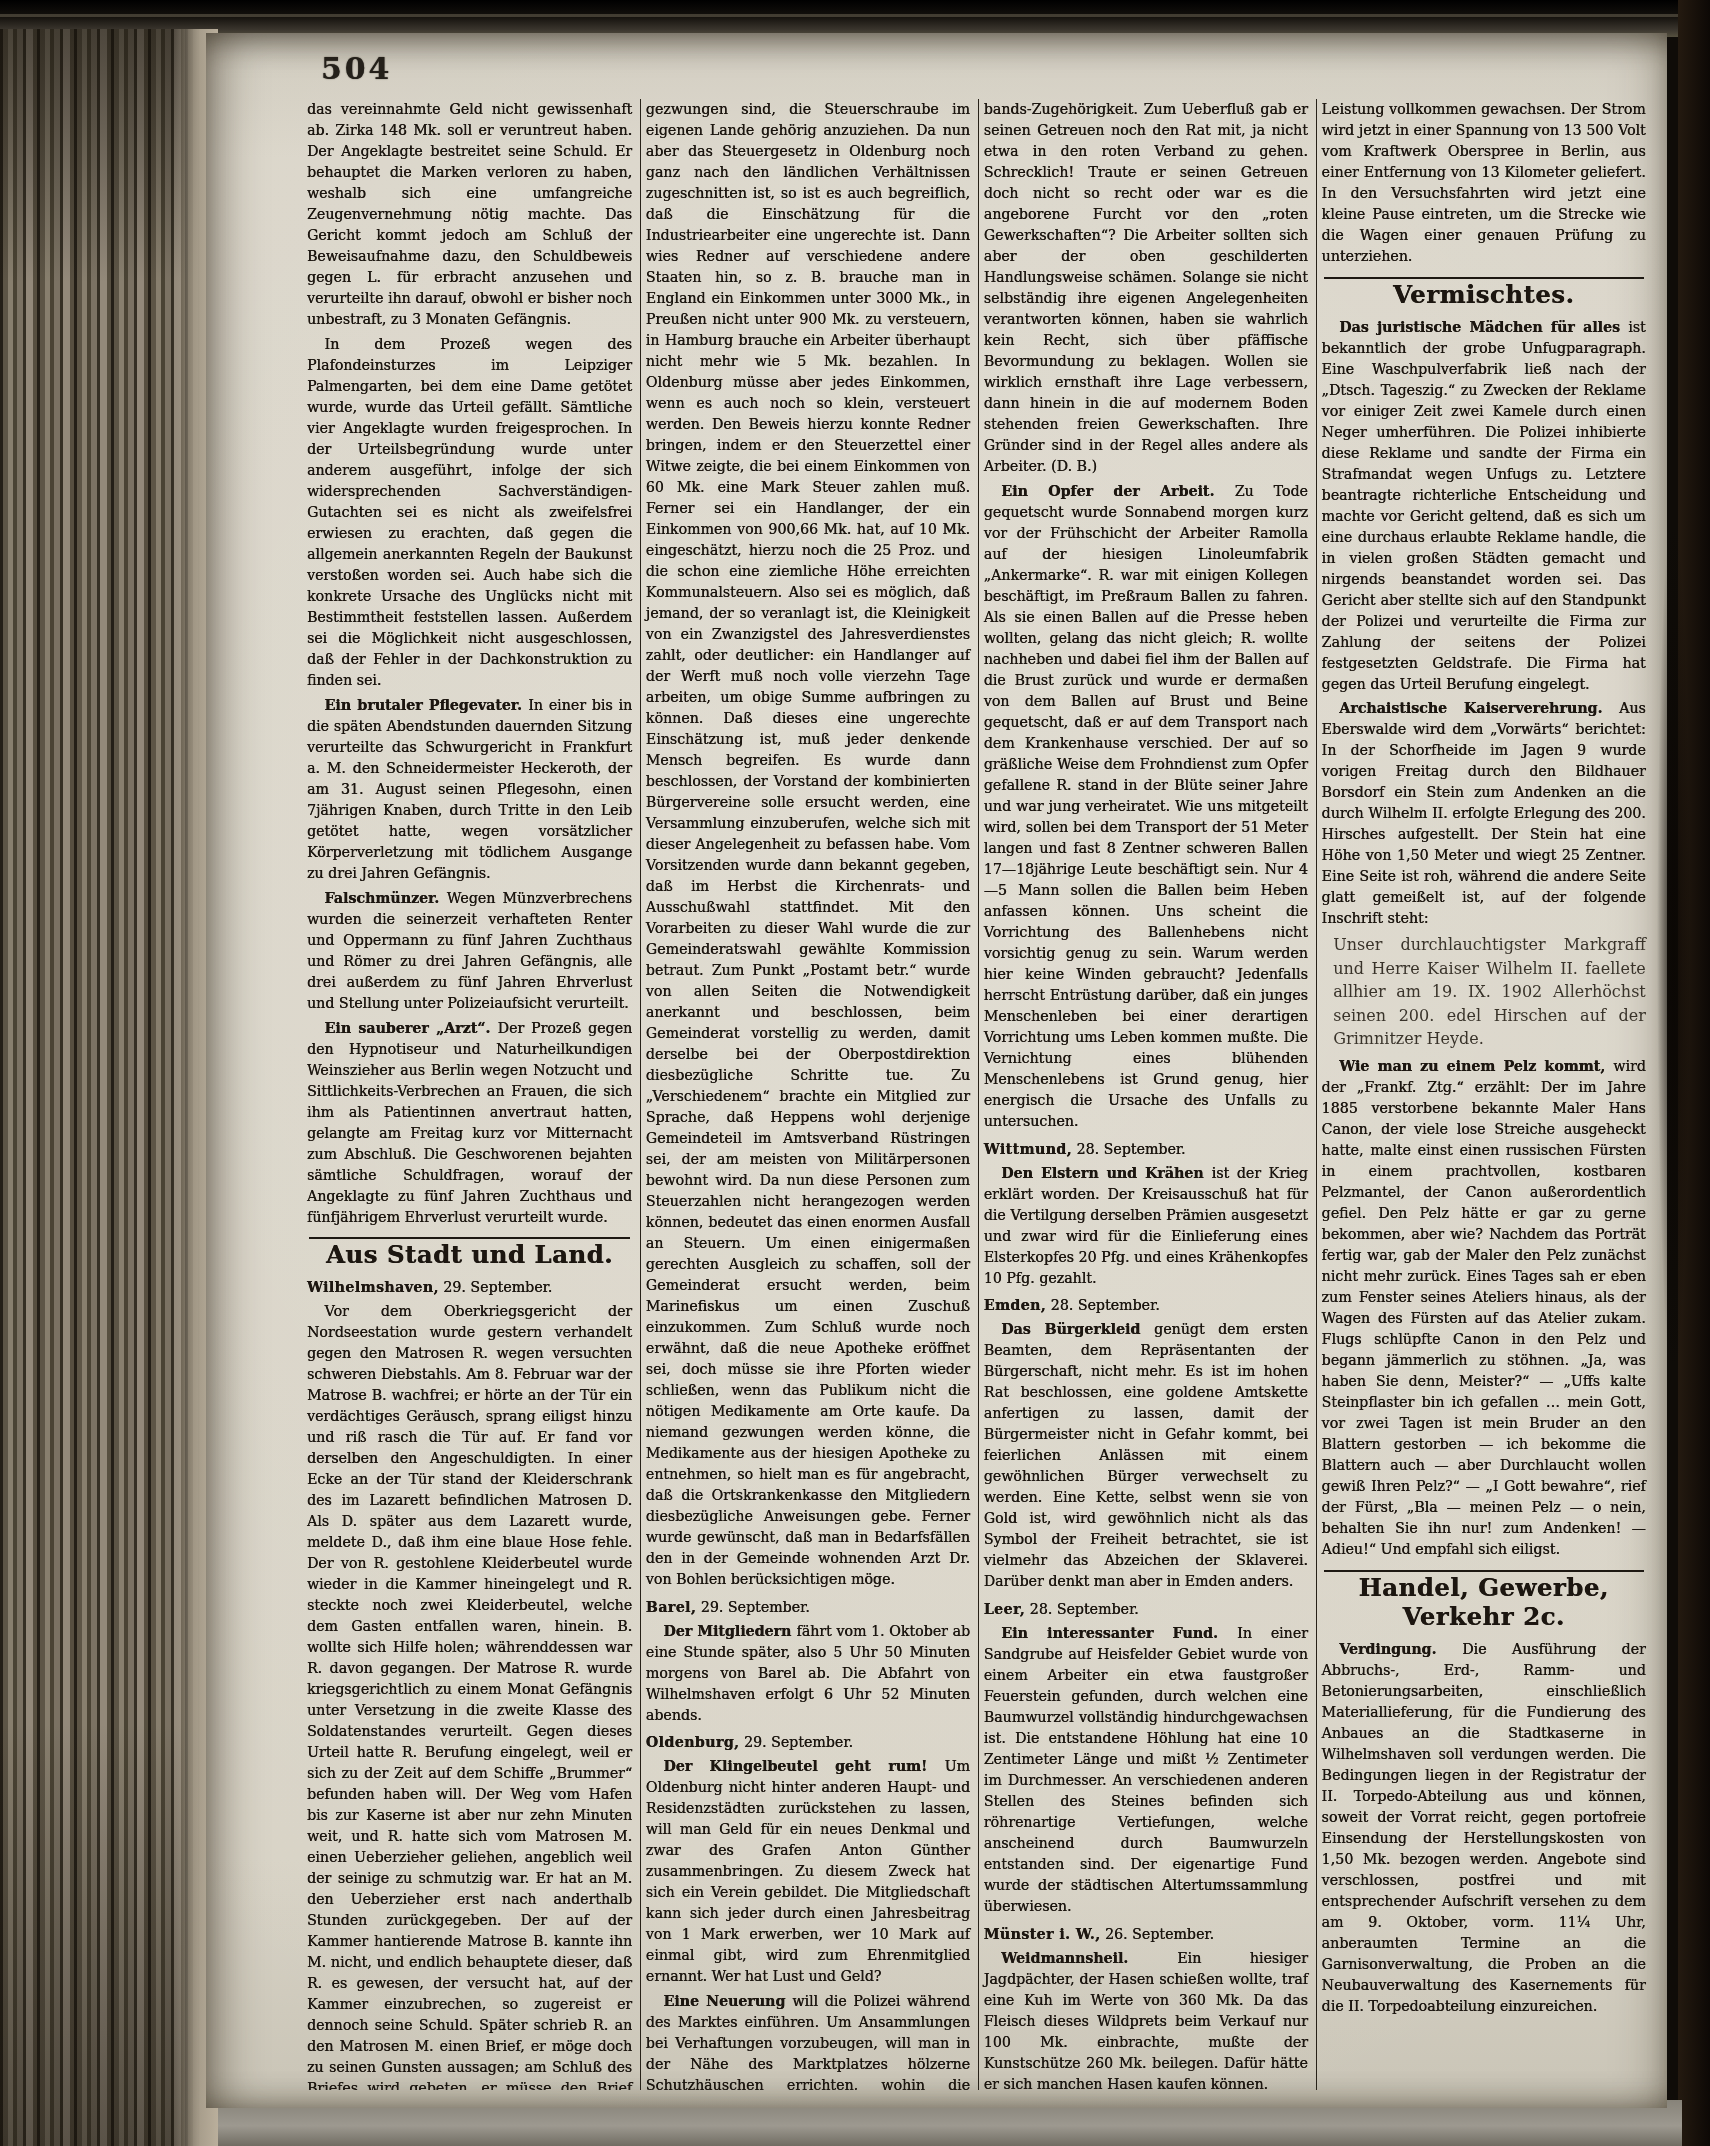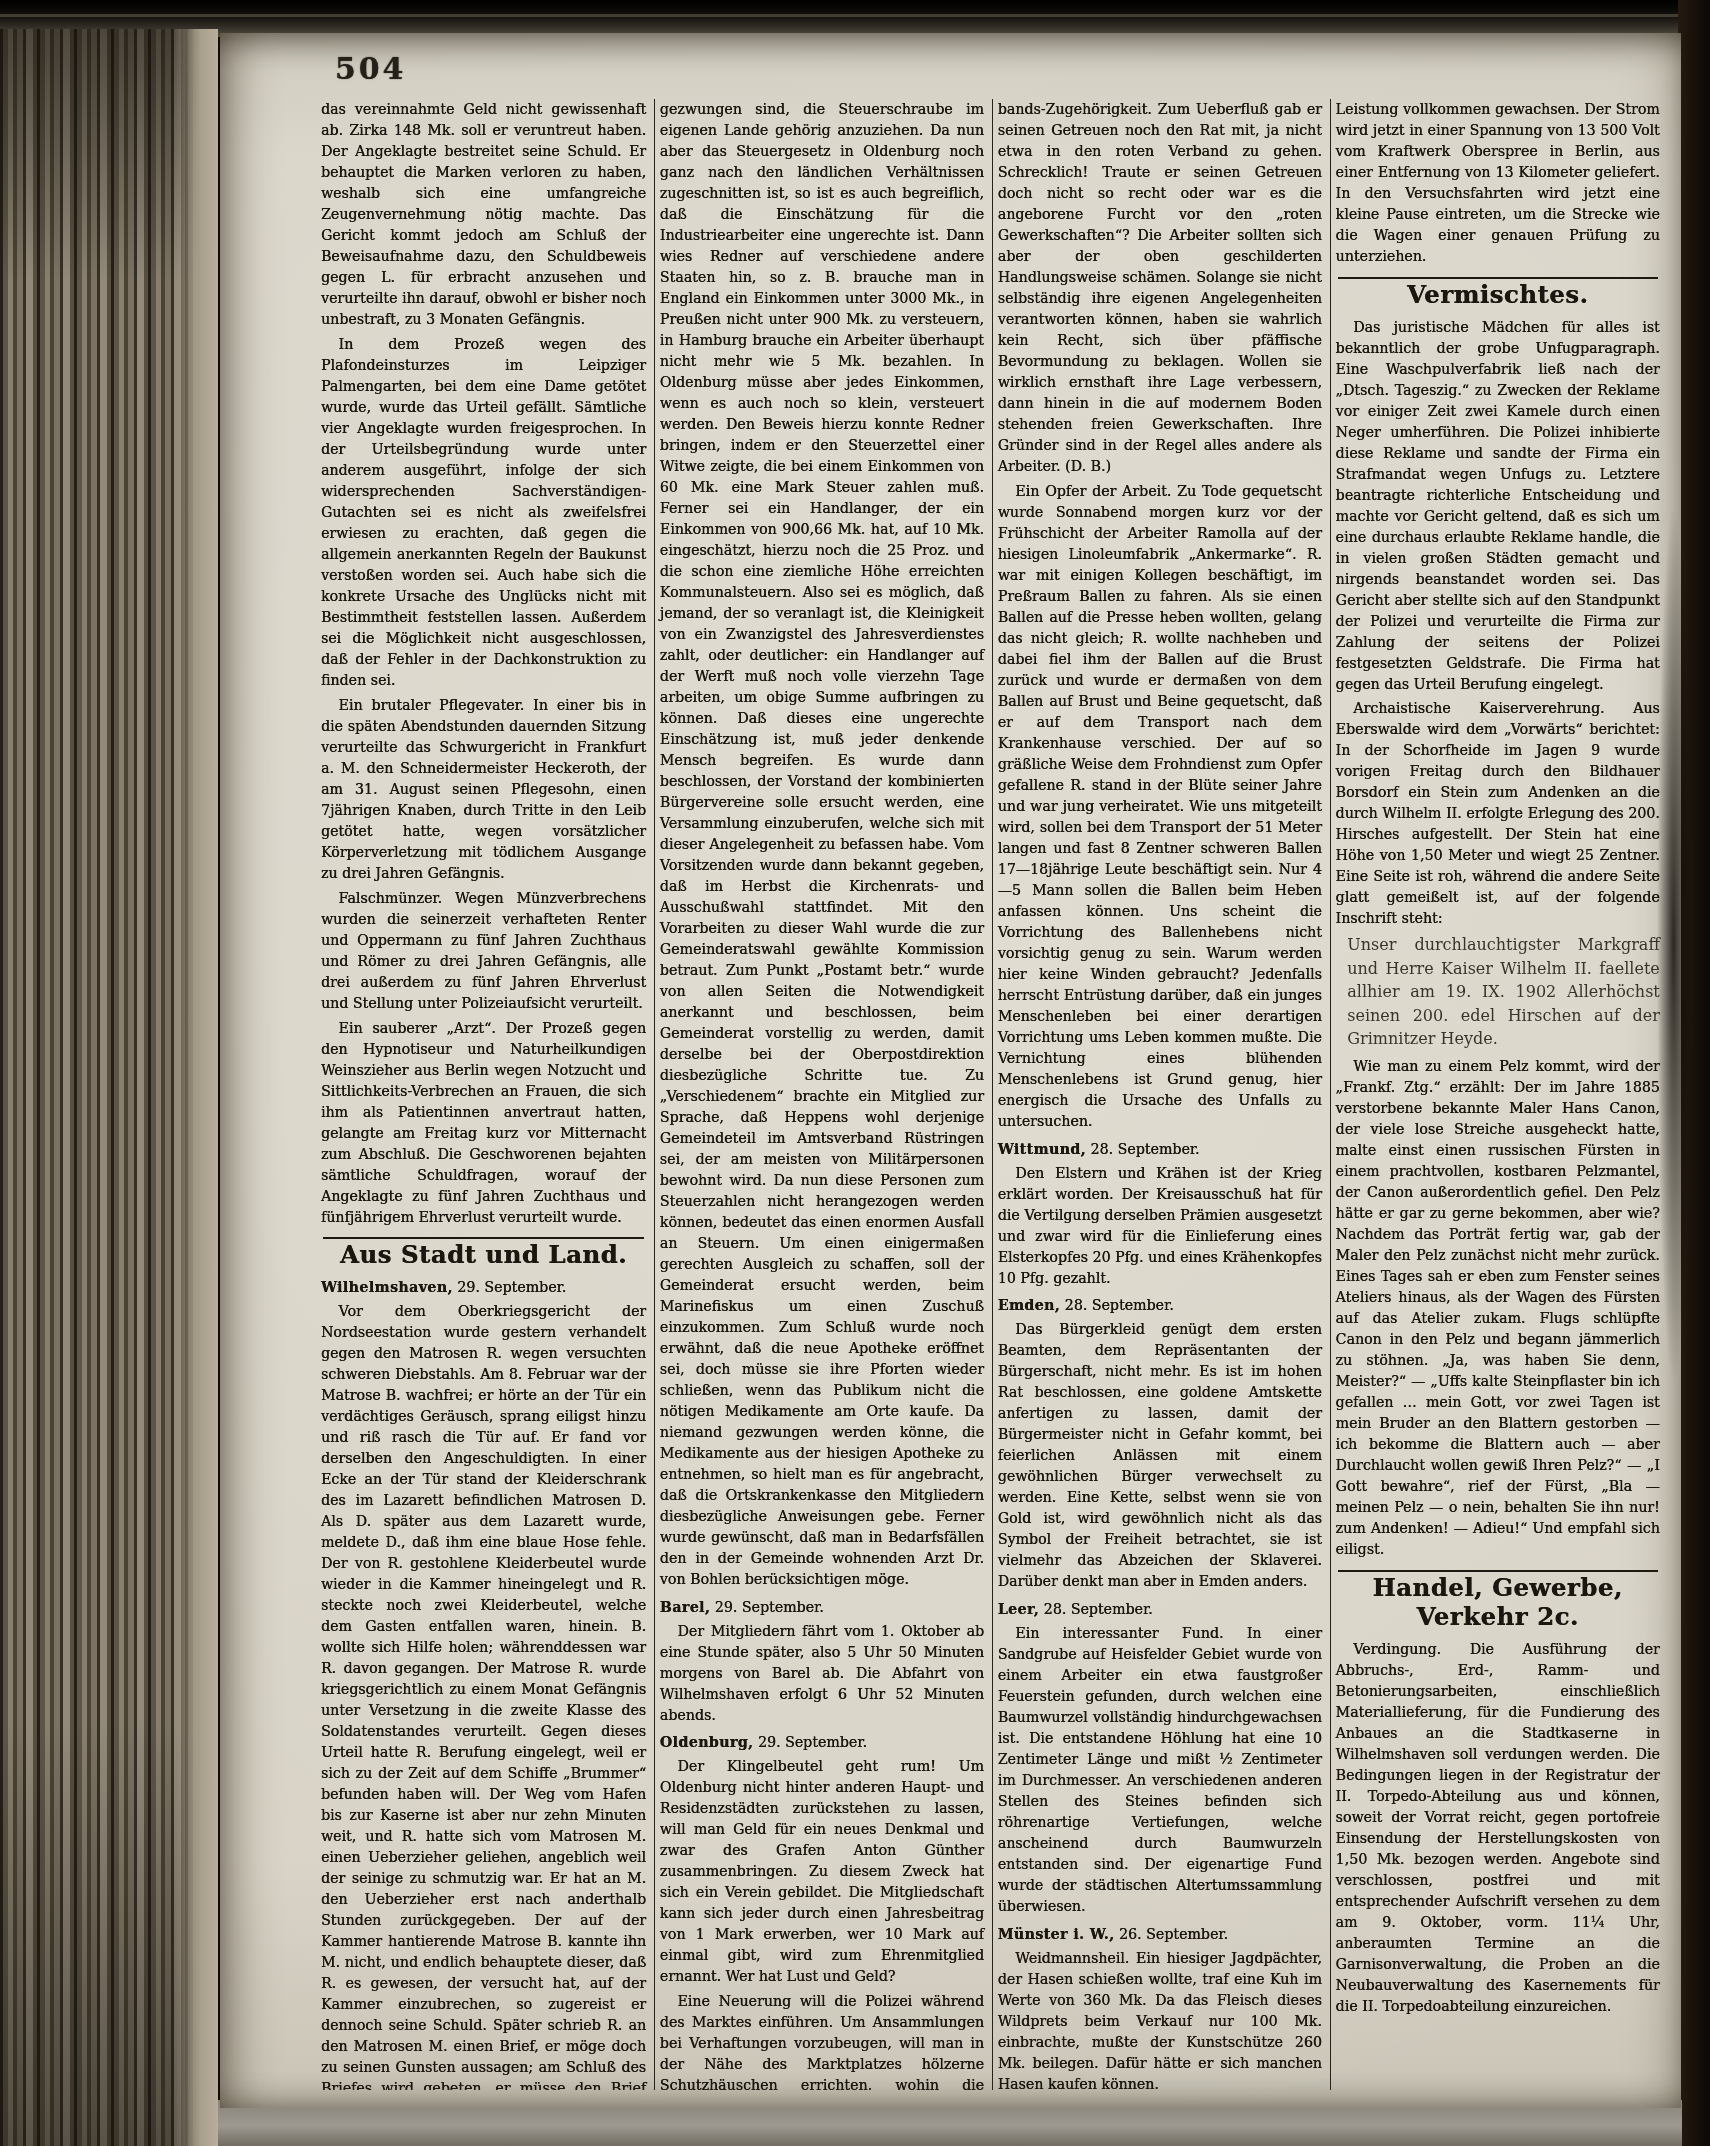--- a/index.html
+++ b/index.html
@@ -26,42 +26,42 @@
   .right-band{position:absolute;right:0;top:0;width:33px;height:2147px;
     background:linear-gradient(90deg,#241a10,#0c0805);}
   .corner-shadow{position:absolute;right:21.5px;top:507px;width:33px;height:878px;border-radius:50%;
     background:radial-gradient(closest-side,rgba(10,6,3,.8),rgba(10,6,3,0));}
 
   
   .bottom-strip{position:absolute;left:218px;right:29px;bottom:0;height:47px;
     background:linear-gradient(#878379,#9d9990 55%,#6e6a60);}
 
   
-  .sheet{position:absolute;left:220px;top:33px;width:1461px;height:2075px;
+  .sheet{position:absolute;left:206px;top:33px;width:1461px;height:2075px;
     background:
       radial-gradient(120% 90% at 48% 42%, rgba(255,255,250,.20), rgba(0,0,0,0) 70%),
       linear-gradient(180deg,#cfcabd,#dad5c9 6%,#d8d3c6 88%,#c9c4b6);
     box-shadow: inset 29px 0 47px -19.5px rgba(45,35,18,.55),
                 inset -23.4px 0 51px -25px rgba(45,35,18,.5),
                 inset 0 25px 33px -19.5px rgba(30,24,12,.55),
                 inset 0 -19.5px 29px -17.6px rgba(30,24,12,.35);
     color:#1d1711;}
 
   .pagenum{position:absolute;left:115px;top:17.6px;font-size:30px;font-weight:bold;
     letter-spacing:2.9px;color:#24201a;text-shadow:0 0 1.2px rgba(30,25,18,.9);}
 
   .cols{position:absolute;left:96px;top:66px;width:1365px;height:1991px;display:flex;overflow:hidden;}
   .col{width:335px;height:100%;overflow:hidden;padding:0 4.9px;box-sizing:border-box;}
   .col + .col{border-left:1.6px solid #272118;margin-left:2.9px;}
 
   .col p{margin:0 0 3.9px 0;font-size:14.2px;line-height:21px;text-align:justify;
     text-shadow:0.3px 0 0 currentColor; color:#1c1610;}
   p.para{text-indent:17.6px;}
   p.noindent{text-indent:0;}
-  .lead{font-weight:normal;}
+  .lead{font-weight:bold;}
   .dateline{text-align:center;text-indent:0 !important;margin:6.8px 0 2.9px 0 !important;}
   .dateline .city{font-weight:bold;letter-spacing:0.4px;}
   h2.section{margin:9.8px 2px 7.8px 2px;padding-top:1px;border-top:2.3px solid #1d1812;
     text-align:center;font-size:24.4px;font-weight:bold;letter-spacing:0.5px;
     text-shadow:0.4px 0 0 currentColor;color:#1c1610;}
   p.inscription{font-family:"DejaVu Serif",serif;font-weight:normal;text-shadow:none;
     font-size:16px;line-height:23.4px;color:#39332a;text-indent:0;padding-left:11.7px;margin:3.9px 0 5.9px 0;}
 </style>
 </head>
 <body>

